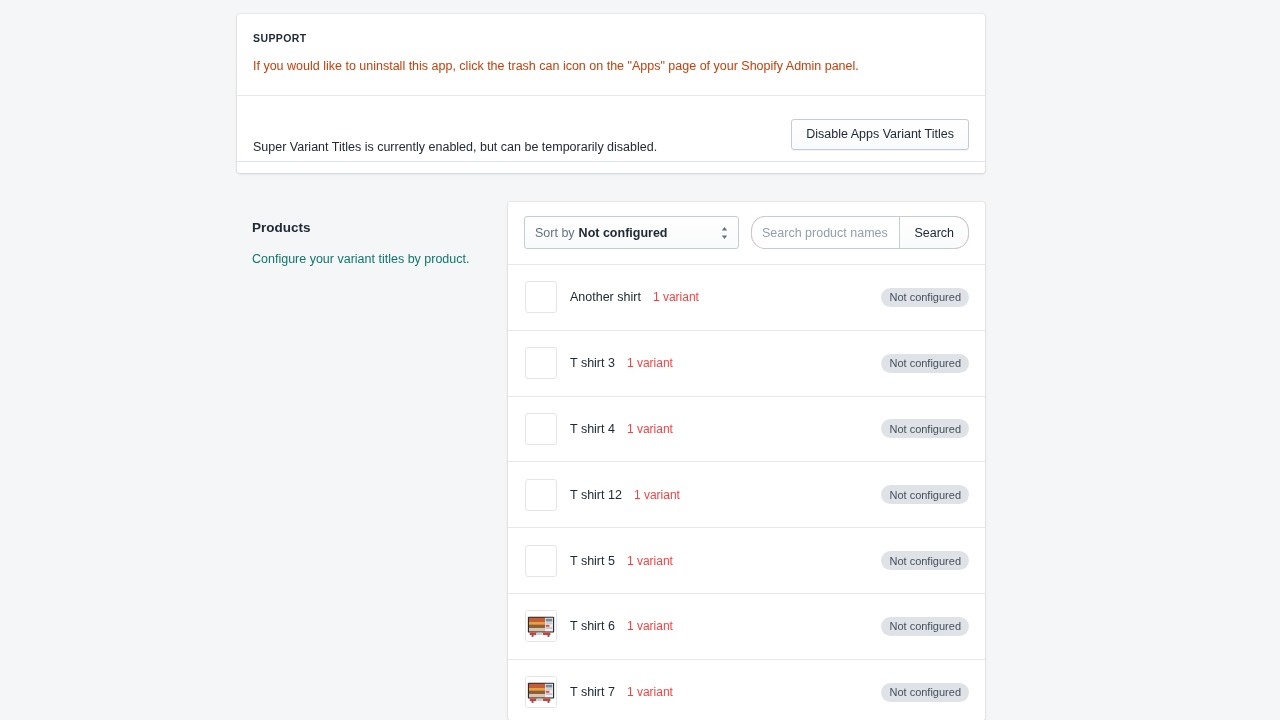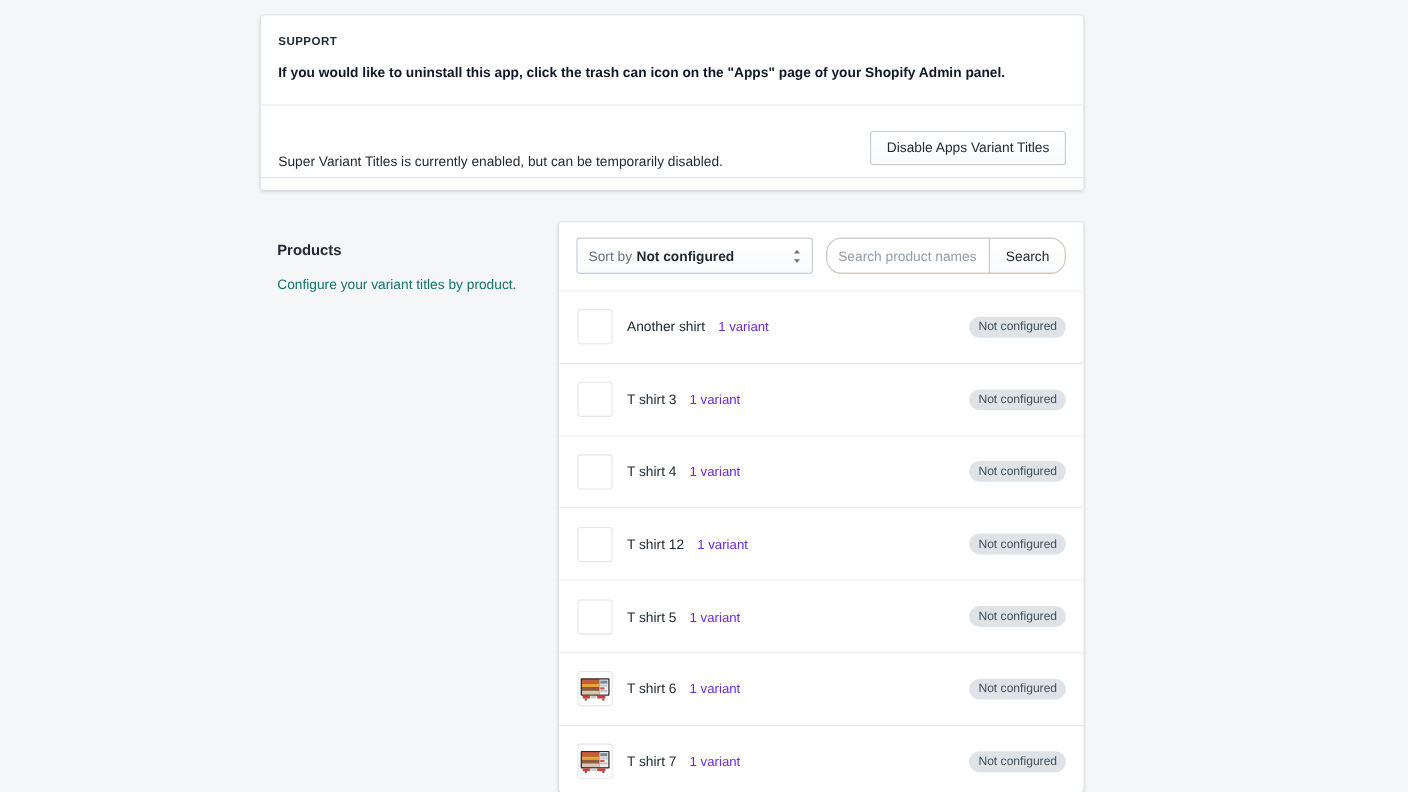--- a/index.html
+++ b/index.html
@@ -41,22 +41,21 @@
     font-weight: 700;
     letter-spacing: 0.4px;
     color: #212b36;
     text-transform: uppercase;
     margin-bottom: 13px;
   }
 
   .support-body {
     font-size: 12.5px;
     line-height: 18px;
-    color: #0f172a;
-    font-weight: bold;
+    color: #c2410c;
   }
 
   .card-divider {
     height: 1px;
     background: #e6e9eb;
     width: 100%;
   }
 
   .support-footer {
     display: flex;
@@ -184,21 +183,21 @@
 
   .stepper-icon svg { display: block; }
 
   .search-group {
     display: flex;
     align-items: stretch;
     height: 33px;
     border: 1px solid #c4cdd5;
     border-radius: 14px;
     overflow: hidden;
-    background: #fdba74;
+    background: #ef4444;
     flex: 1;
   }
 
   .search-input {
     flex: 1;
     border: 0;
     outline: none;
     padding: 0 10px;
     font-size: 12.5px;
     font-family: "Liberation Sans", sans-serif;
@@ -267,21 +266,21 @@
   }
 
   .product-name {
     font-size: 12.5px;
     color: #212b36;
     white-space: nowrap;
   }
 
   .variant-count {
     font-size: 12px;
-    color: #6d28d9;
+    color: #ef4444;
     margin-left: 12px;
     white-space: nowrap;
   }
 
   .badge {
     display: inline-flex;
     align-items: center;
     height: 19px;
     padding: 0 8px;
     background: #dfe3e8;

